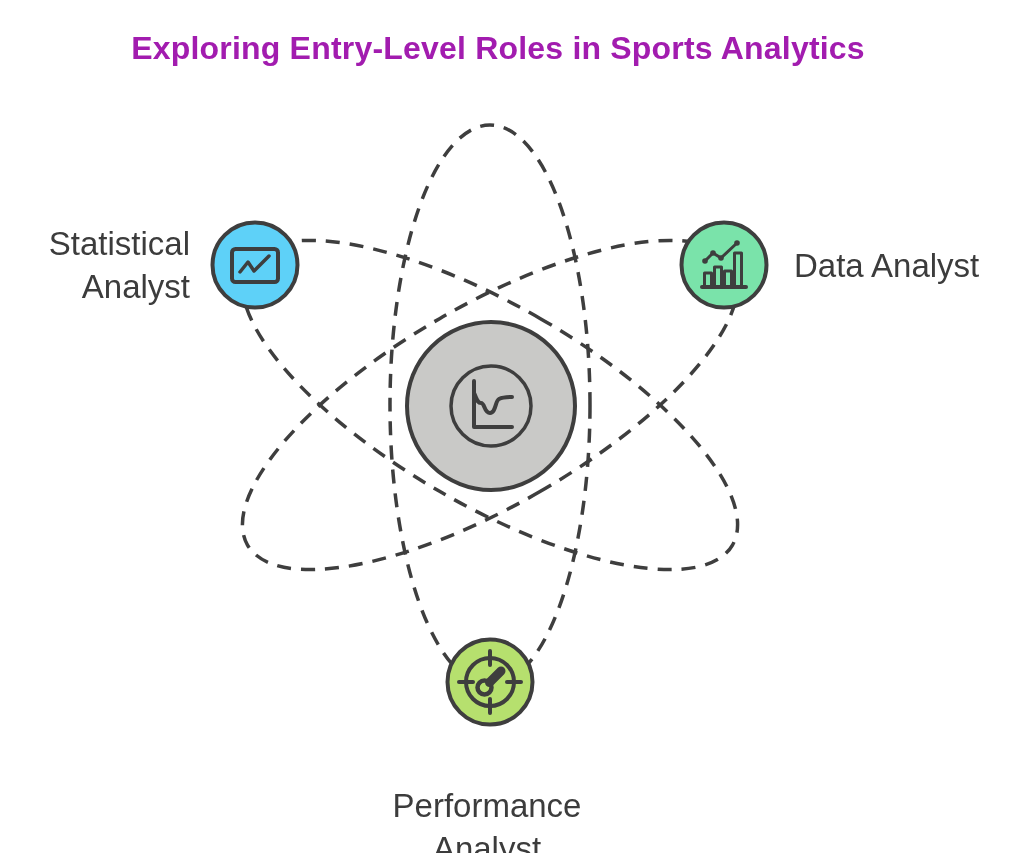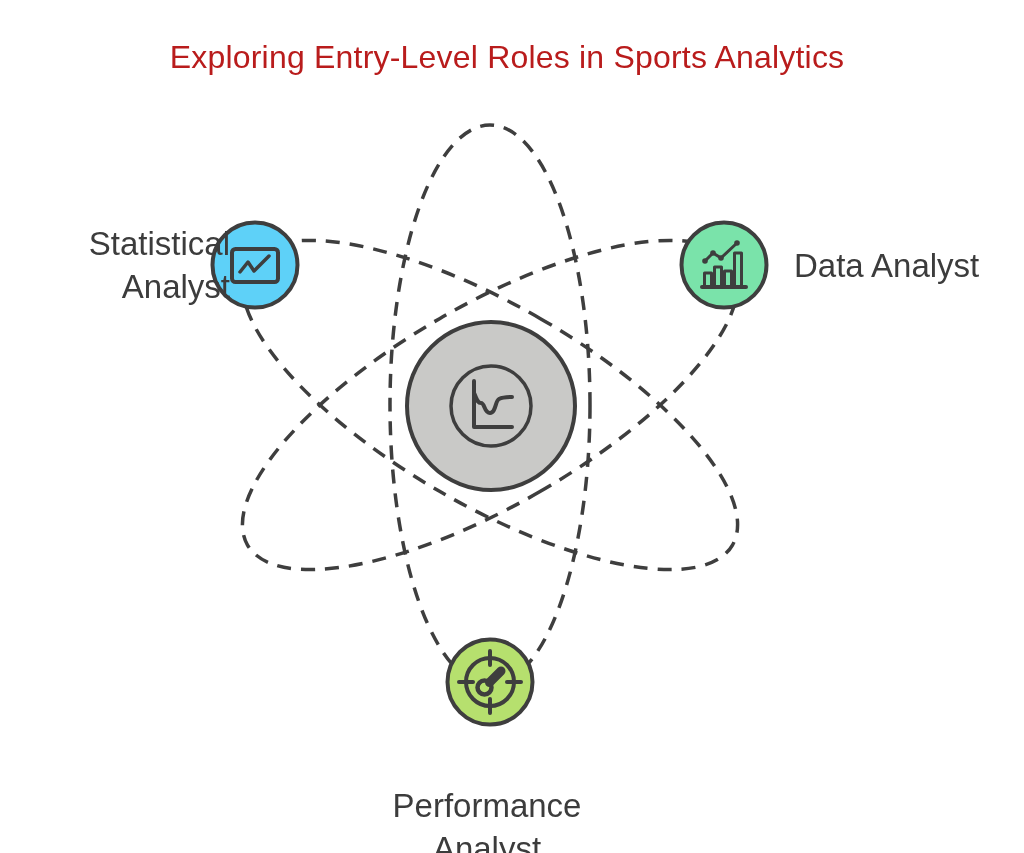--- a/index.html
+++ b/index.html
@@ -13,46 +13,45 @@
     width: 1024px;
     height: 853px;
     background: #ffffff;
     overflow: hidden;
   }
   .page-title {
     position: absolute;
     top: 22px;
     left: 0;
     width: 980px;
-    margin: 17px;
+    margin: 8px;
     text-align: center;
     font-size: 32px;
-    font-weight: 400;
-    color: #b91c1c;
+    font-weight: 700;
+    color: #a21caf;
     letter-spacing: 0.2px;
   }
   .diagram-svg {
     position: absolute;
     top: 0;
     left: 0;
   }
   .node-label {
     position: absolute;
     color: #3c3c3c;
     font-size: 33px;
     font-weight: 500;
     line-height: 43px;
     white-space: nowrap;
   }
   .label-statistical {
     top: 222px;
     left: 0;
     width: 190px;
     text-align: right;
-    margin-left: 40px;
   }
   .label-data {
     top: 244px;
     left: 794px;
     text-align: center;
   }
   .label-performance {
     top: 745px;
     left: 287px;
     width: 400px;

